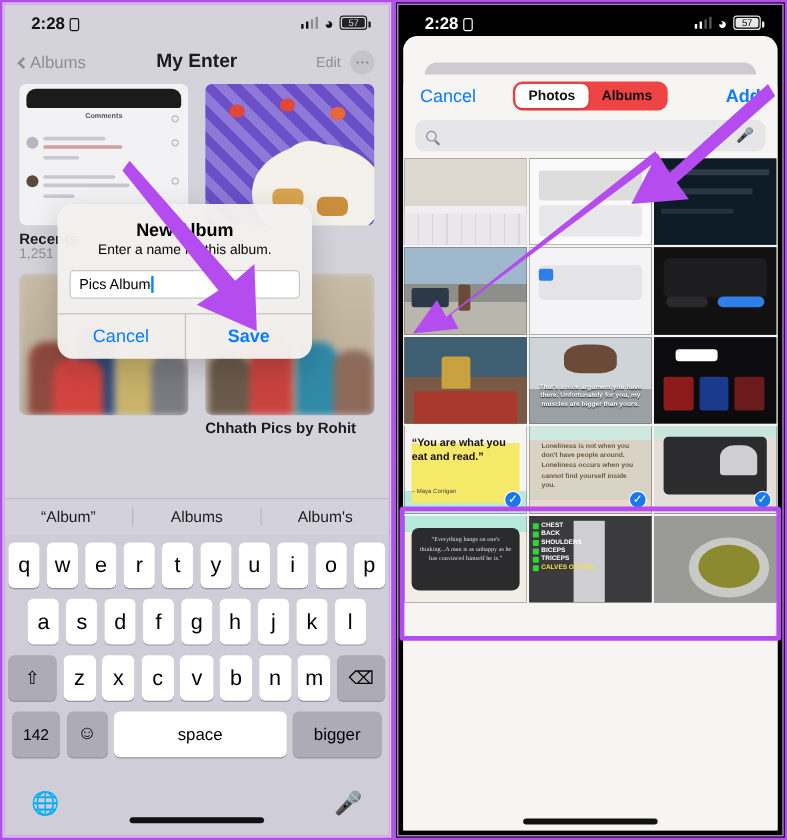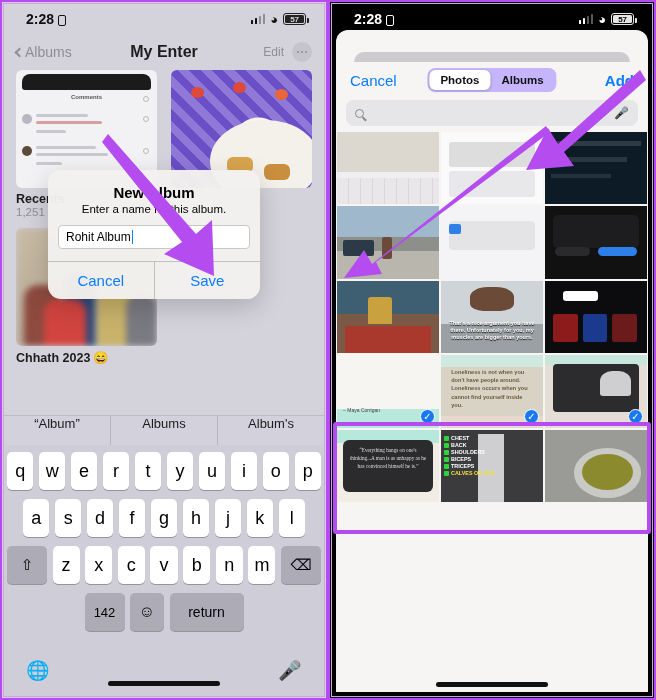--- a/index.html
+++ b/index.html
@@ -42,21 +42,21 @@
     border: 1.3px solid currentColor; border-radius: 3px; opacity: .9;
   }
   .batt::after {
     content:''; position:absolute; right:-3.5px; top:3.5px;
     width:2px; height:5px; background: currentColor; border-radius: 0 1px 1px 0;
   }
   .batt b {
     position:absolute; inset:1px; border-radius:1.5px;
     background: currentColor; color: inherit;
     display:flex; justify-content:center;
-    font-size:8px; font-weight:bold; letter-spacing:-.3px;
+    font-size:8px; font-weight:normal; letter-spacing:-.3px;
   }
   .batt b span { color: #d9d9e0; }
 
   
   .left { background: #d4d2da; }
   .left .statusbar { color: #111; }
   .left .batt b span { color: #d4d2da; }
 
   .nav {
     height: 36px; display: flex; align-items: center;
@@ -134,26 +134,26 @@
   .dlg-field {
     margin: 0 10px 12px; background:#fff; border:.5px solid #c9c7c4;
     border-radius:4px; height:24px; display:flex; align-items:center; padding:0 7px;
     font-size:12px; color:#000; position:relative;
   }
   .caret { width:1.6px; height:14px; background:#0a84ff; margin-left:1px; display:inline-block; }
   .dlg-actions { display:flex; border-top:.5px solid #c3c1be; }
   .dlg-btn {
     flex:1; padding:10px 0; font-size:15px; color:#0a7cff;
   }
-  .dlg-btn.save { font-weight:normal; border-left:.5px solid #c3c1be; }
+  .dlg-btn.save { font-weight:bold; border-left:.5px solid #c3c1be; }
 
   
   .kb { position:absolute; left:0; right:0; bottom:0; background:#cfcdd7; }
   .suggest {
-    height:30px; display:flex; background:#d3d1db;
+    height:30px; display:flex; align-items:center; background:#d3d1db;
     border-top:.5px solid #bdbbc6;
   }
   .sug { flex:1; text-align:center; font-size:13px; color:#1c1c1e; }
   .sug.q { font-weight:normal; }
   .sug + .sug { border-left:.5px solid #b9b7c2; }
   .kb-rows { padding:7px 3px 4px; }
   .krow { display:flex; justify-content:center; gap:5.5px; margin-bottom:9px; }
   .key {
     background:#fff; border-radius:5px; height:38px; flex:1;
     display:flex; align-items:center; justify-content:center;
@@ -182,21 +182,21 @@
   }
   .sheet-peek { position:absolute; left:18px; right:18px; top:22px; height:16px;
     background:#cdcbd0; border-radius:10px 10px 0 0; }
   .sheet-main { position:absolute; left:0; right:0; top:32px; bottom:0;
     background:#f6f5f3; border-radius:12px 12px 0 0; }
   .sheet-head { height:36px; display:flex; align-items:center; padding:0 14px; position:relative; }
   .sh-cancel { font-size:15px; color:#0a7cff; }
   .sh-add { margin-left:auto; font-size:15px; color:#0a7cff; font-weight:bold; }
   .seg {
     position:absolute; left:50%; transform:translateX(-50%);
-    background:#c4b5fd; border-radius:8px; padding:2px; display:flex;
+    background:#ef4444; border-radius:8px; padding:2px; display:flex;
   }
   .seg-item { font-size:11.5px; font-weight:bold; padding:4px 11px; border-radius:6px; color:#111; }
   .seg-item.active { background:#fff; box-shadow:0 1px 3px rgba(0,0,0,.18); }
   .searchbar {
     margin:2px 10px 6px; height:26px; background:#e6e5e8; border-radius:8px;
     display:flex; align-items:center; gap:6px; padding:0 9px;
     font-size:12.5px; color:#8a8a8e;
   }
   .mag { width:9px; height:9px; border:1.6px solid #8a8a8e; border-radius:50%; position:relative; }
   .mag::after { content:''; position:absolute; right:-4px; bottom:-3px; width:5px; height:1.6px;
@@ -308,31 +308,42 @@
           <div class="album-thumb">
             <div class="ph-people">
               <div class="sky"></div>
               <div class="p" style="left:6%;width:26%;height:52%;background:#8d4a3f"></div>
               <div class="p" style="left:34%;width:22%;height:62%;background:#2f4a7a"></div>
               <div class="p" style="left:20%;width:30%;height:40%;background:#d2443f"></div>
               <div class="p" style="left:58%;width:26%;height:48%;background:#c9b36a"></div>
               <div class="p" style="left:78%;width:22%;height:44%;background:#7a7a82"></div>
             </div>
           </div>
-          <div class="album-name">Chhath 2023 😄</div>
-        </div>
-
+        </div>
+
+        <div class="album-tile">
+          <div class="album-thumb">
+            <div class="ph-people">
+              <div class="sky"></div>
+              <div class="p" style="left:2%;width:24%;height:44%;background:#6a5a4a"></div>
+              <div class="p" style="left:26%;width:26%;height:56%;background:#c9443f"></div>
+              <div class="p" style="left:54%;width:24%;height:52%;background:#2f8aa8"></div>
+              <div class="p" style="left:76%;width:24%;height:46%;background:#8e6a5a"></div>
+            </div>
+          </div>
+          <div class="album-name">Chhath Pics by Rohit</div>
+        </div>
       </div>
 
       <div class="dlg-wrap">
         <div class="dialog">
           <div class="dlg-title">New Album</div>
           <div class="dlg-msg">Enter a name for this album.</div>
           <div class="dlg-field">
-            <span>Rohit Album</span>
+            <span>Pics Album</span>
             <span class="caret"></span>
           </div>
           <div class="dlg-actions">
             <div class="dlg-btn">Cancel</div>
             <div class="dlg-btn save">Save</div>
           </div>
         </div>
       </div>
 
       <div class="kb">
@@ -372,21 +383,22 @@
             <div class="key">c</div>
             <div class="key">v</div>
             <div class="key">b</div>
             <div class="key">n</div>
             <div class="key">m</div>
             <div class="key mod">⌫</div>
           </div>
           <div class="krow r4">
             <div class="key wide123">142</div>
             <div class="key emoji">☺</div>
-            <div class="key ret">return</div>
+            <div class="key space">space</div>
+            <div class="key ret">bigger</div>
           </div>
         </div>
         <div class="kb-bottom">
           <span>🌐</span>
           <span>🎤</span>
           <div class="home-ind"></div>
         </div>
       </div>
 
       <svg class="arrow" style="left:96px;top:126px;width:140px;height:160px" viewBox="0 0 140 160">
@@ -488,20 +500,21 @@
             <div class="pwrap">
               <div class="cell" style="background:#0c0c0e"></div>
               <div class="cell" style="background:#fff;left:18%;width:34%;top:14%;height:14%;border-radius:3px"></div>
               <div class="cell" style="background:#8e1b1b;left:8%;width:24%;top:46%;bottom:16%;border-radius:2px"></div>
               <div class="cell" style="background:#1b3a8e;left:37%;width:24%;top:46%;bottom:16%;border-radius:2px"></div>
               <div class="cell" style="background:#6b1b1b;left:66%;width:24%;top:46%;bottom:16%;border-radius:2px"></div>
             </div>
 
             <div class="pwrap">
               <div class="cell" style="background:linear-gradient(#f6f5f2 0 74%,#b9e8dc 74%)"></div>
+              <div class="cell" style="left:6%;right:6%;top:12%;height:auto;font-size:9px;font-weight:bold;color:#111;line-height:1.25;background:linear-gradient(transparent 8%,#f6e96a 8% 86%,transparent 86%)">“You are what you eat and read.”</div>
               <div class="cell" style="left:6%;top:72%;height:auto;font-size:5px;color:#444">– Maya Corrigan</div>
               <div class="check">✓</div>
             </div>
             <div class="pwrap">
               <div class="cell" style="background:linear-gradient(#cfe9e0 0 16%,#d9d3c6 16% 84%,#e8d9cf 84%)"></div>
               <div class="cell" style="left:10%;right:10%;top:18%;height:auto;font-size:5.6px;font-weight:bold;color:#6d5a3a;line-height:1.45">Loneliness is not when you don't have people around. Loneliness occurs when you cannot find yourself inside you.</div>
               <div class="check">✓</div>
             </div>
             <div class="pwrap">
               <div class="cell" style="background:linear-gradient(#c9e6dd 0 14%,#e4ded6 14%)"></div>

